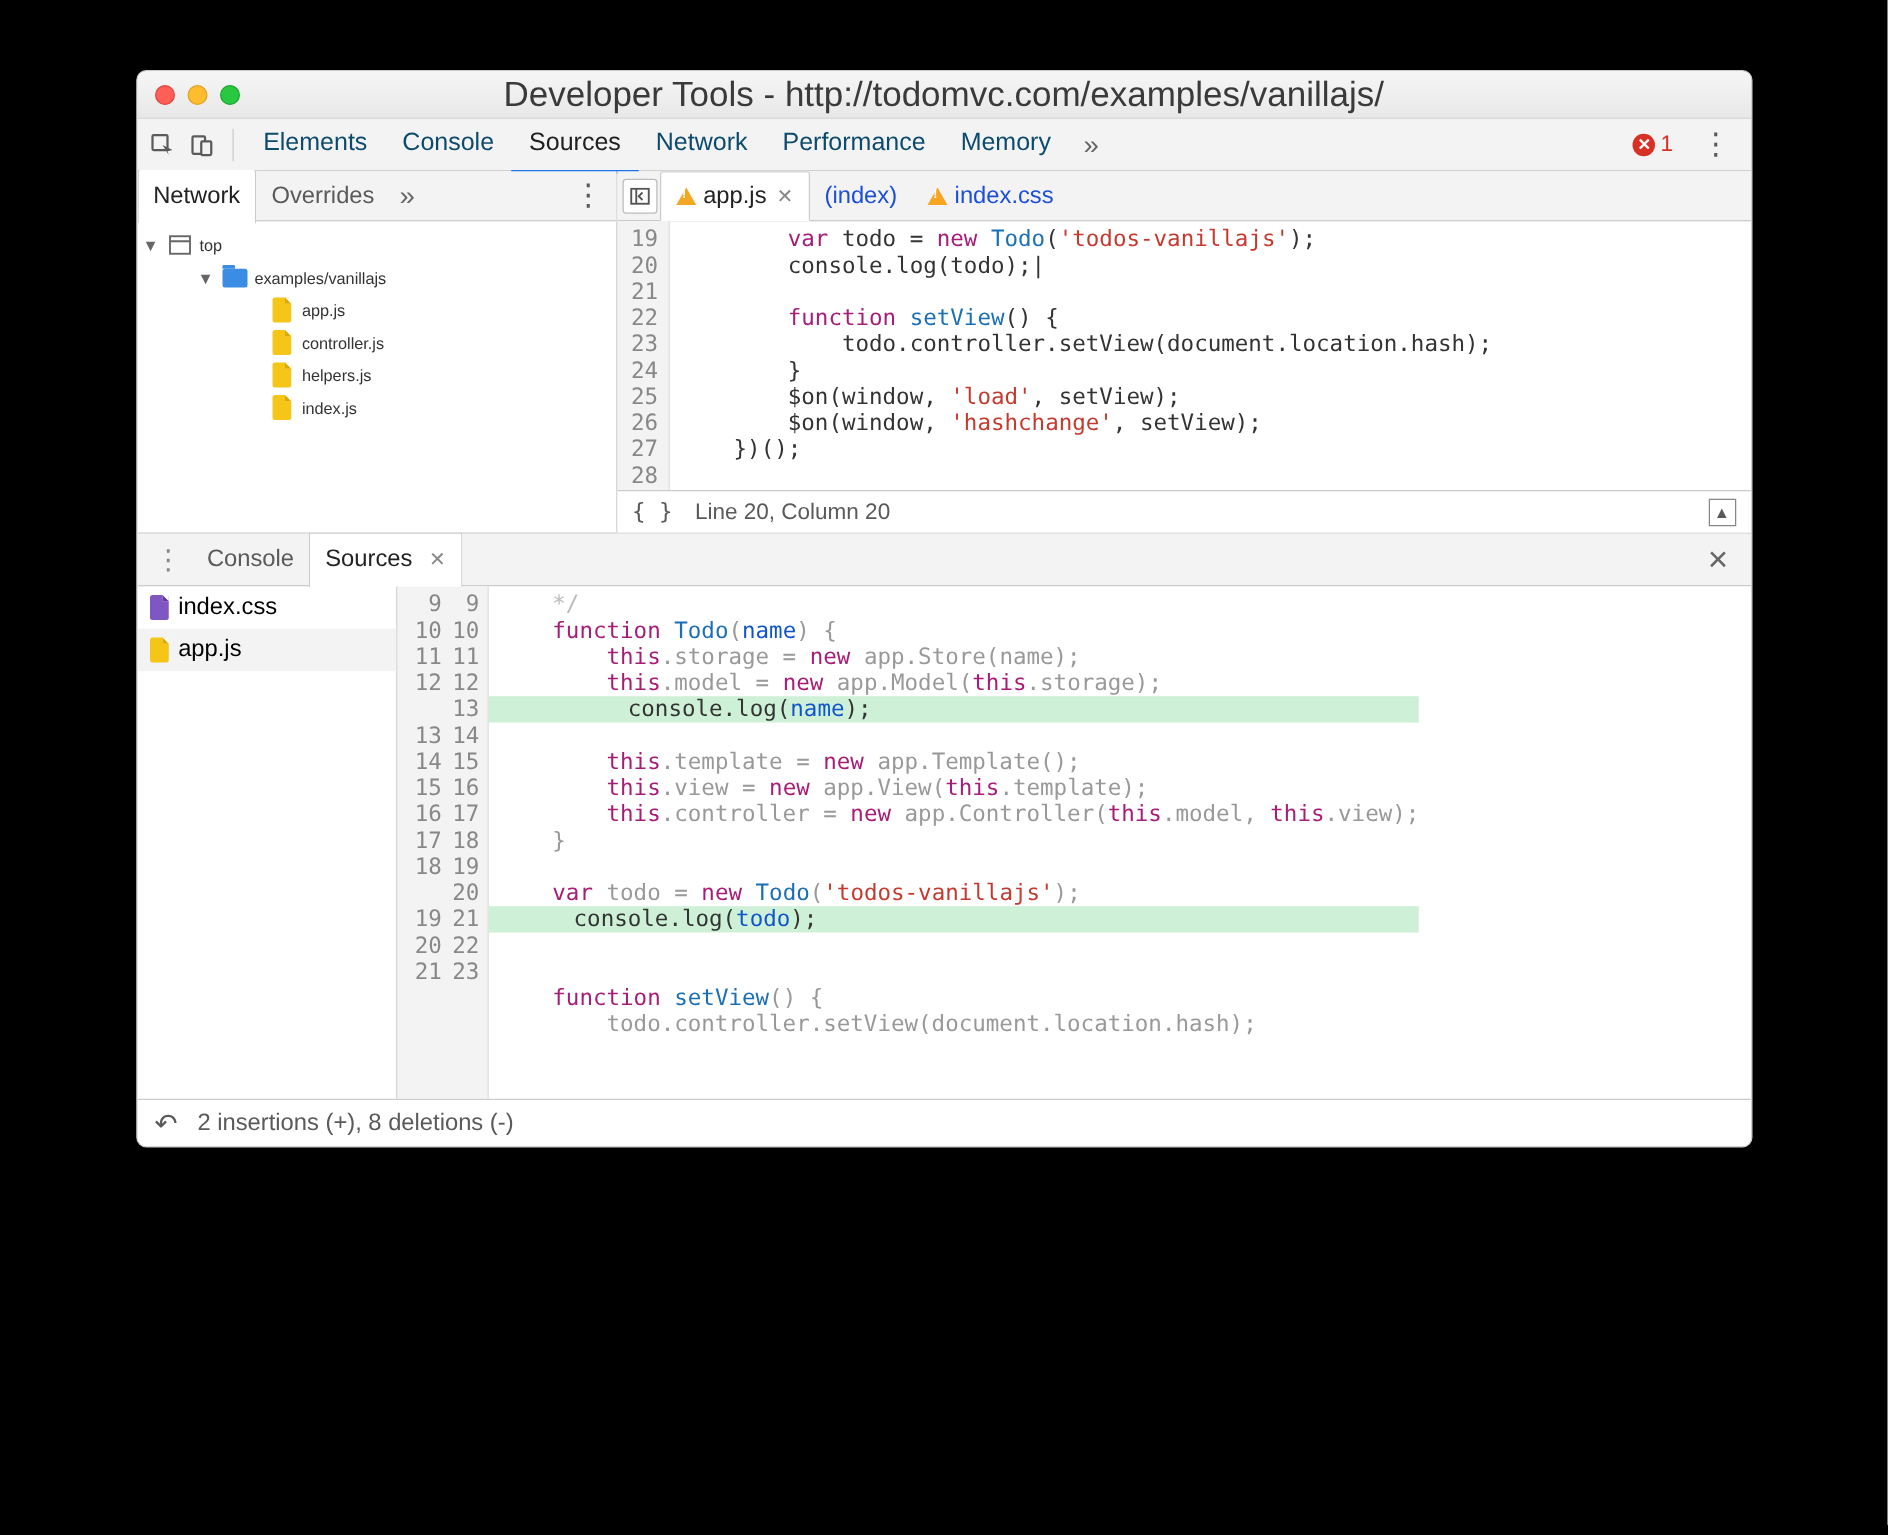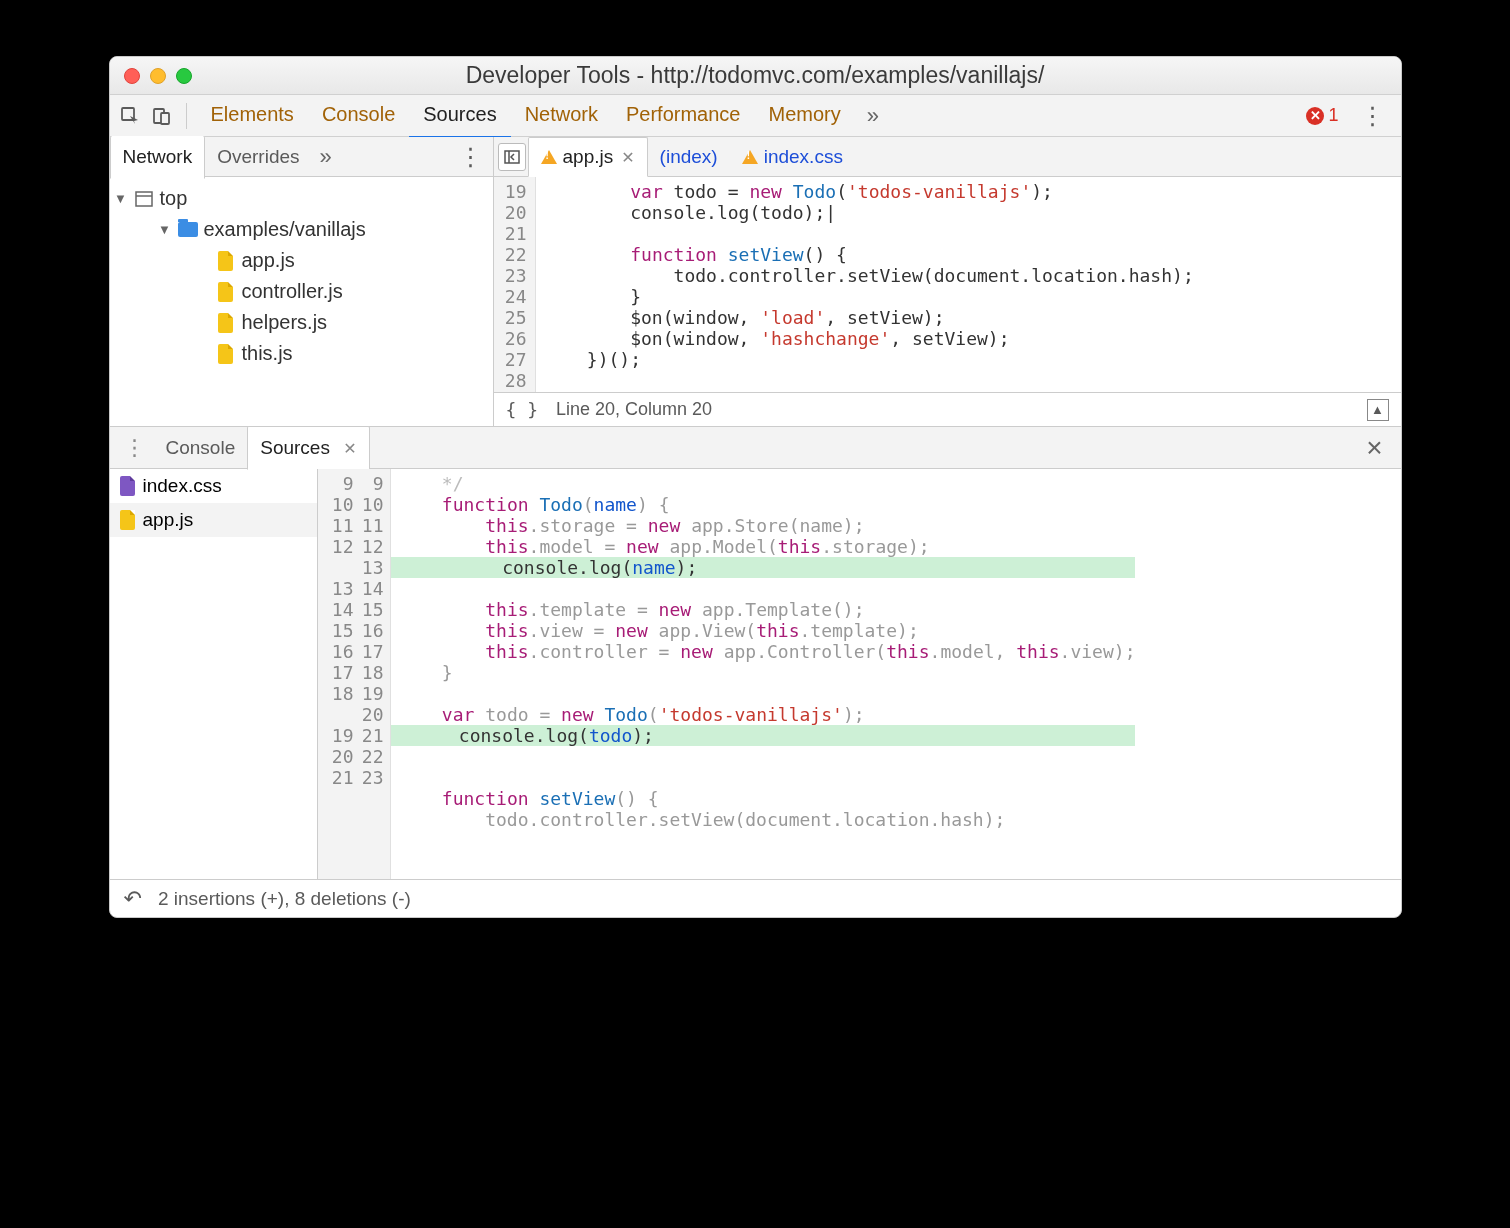--- a/index.html
+++ b/index.html
@@ -29,49 +29,49 @@
     border-bottom: 1px solid #d0d0d0;
     display: flex;
     align-items: center;
     position: relative;
   }
   .traffic { display: flex; gap: 10px; margin-left: 14px; }
   .dot { width: 16px; height: 16px; border-radius: 50%; }
   .dot.red { background:#ff5f57; border:1px solid #e1433c; }
   .dot.yellow { background:#ffbd2e; border:1px solid #e0a128; }
   .dot.green { background:#28c940; border:1px solid #17a62b; }
-  .title { position:absolute; left:0; right:0; text-align:center; color:#3a3a3a; font-size:23px; pointer-events:none;}
+  .title { position:absolute; left:0; right:0; text-align:center; color:#3a3a3a; font-size:28px; pointer-events:none;}
   
   .main-toolbar {
     height: 42px;
     border-bottom: 1px solid #d0d0d0;
     display:flex; align-items:center;
     background:#f3f3f3;
     padding: 0 6px;
     gap: 4px;
     color:#5a5a5a;
   }
   .toolbar-icon { width:28px; height:28px; display:flex; align-items:center; justify-content:center; color:#5a5a5a; }
   .vdiv { width:1px; height:26px; background:#ccc; margin:0 6px;}
   .main-tabs { display:flex; gap:0; }
-  .main-tab { padding: 10px 14px; color:#a16207; font-size:20px; }
+  .main-tab { padding: 10px 14px; color:#0c4a6e; font-size:20px; }
   .main-tab.active { color:#202020; border-bottom:3px solid #1a73e8; }
   .more-chevrons { font-size:22px; color:#666; letter-spacing:-4px; padding:0 8px;}
   .spacer { flex:1; }
   .error-badge { display:flex; align-items:center; gap:4px; margin-right:8px;}
   .error-dot { width:18px; height:18px; border-radius:50%; background:#d93025; color:#fff; display:flex;align-items:center;justify-content:center; font-size:13px; font-weight:bold;}
   .error-count { color:#d93025; font-size:18px;}
   .kebab { font-size:24px; color:#5a5a5a; padding:0 10px;}
   
   .upper-pane { display:flex; height: 290px; border-bottom:1px solid #ccc;}
   .nav-panel { width:384px; border-right:1px solid #ccc; display:flex; flex-direction:column; }
   .nav-tabs { display:flex; align-items:center; height:40px; border-bottom:1px solid #ccc; background:#f3f3f3; font-size:19px; color:#5a5a5a;}
   .nav-tab { padding:10px 12px; }
   .nav-tab.active { background:#fff; border:1px solid #ccc; border-bottom:1px solid #fff; border-top:none; color:#222; margin-bottom:-1px; border-radius:2px 2px 0 0;}
-  .nav-tree { padding: 6px 4px; font-size:20px; color:#333; overflow:hidden;}
+  .nav-tree { padding: 6px 4px; font-size:13px; color:#333; overflow:hidden;}
   .tree-row { display:flex; align-items:center; gap:6px; padding:4px 0; white-space:nowrap;}
   .tri { font-size:13px; color:#666; width:14px; text-align:center;}
   .tri.open::before { content:"▼"; }
   .tree-icon { width:20px; height:18px; display:inline-flex; align-items:center; justify-content:center;}
   .folder-blue { width:20px; height:15px; background:#3b8de4; border-radius:2px; position:relative;}
   .folder-blue::before { content:""; position:absolute; top:-3px; left:0; width:10px; height:3px; background:#3b8de4; border-radius:1px 1px 0 0;}
   .file-yellow { width:15px; height:20px; background:#f5c518; border-radius:2px; position:relative;}
   .file-yellow::before { content:""; position:absolute; right:0; top:0; border-left:5px solid #dca800; border-top:5px solid #fff;}
   
   .editor-panel { flex:1; display:flex; flex-direction:column;}
@@ -204,21 +204,21 @@
             <div class="tree-row" style="padding-left: 102px;">
               <span class="tree-icon">
                 <span class="file-yellow"></span>
               </span>
               <span>helpers.js</span>
             </div>
             <div class="tree-row" style="padding-left: 102px;">
               <span class="tree-icon">
                 <span class="file-yellow"></span>
               </span>
-              <span>this.js</span>
+              <span>index.js</span>
             </div>
           </div>
       </div>
     </div>
 
     <div class="editor-panel">
       <div class="ed-tabs">
         <div class="ed-nav-btn">
           <svg width="16" height="14" fill="none" stroke="#555" stroke-width="1.5">
               <rect x="1" y="1" width="14" height="12"></rect>

